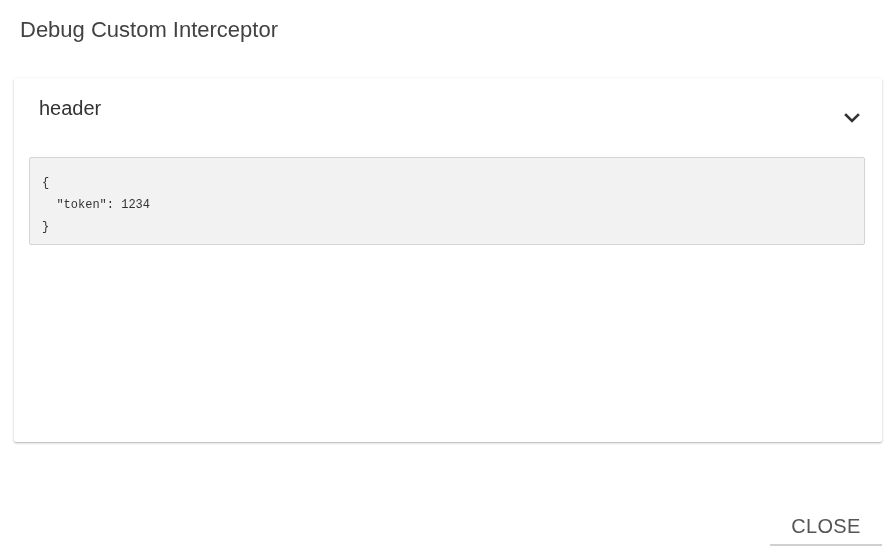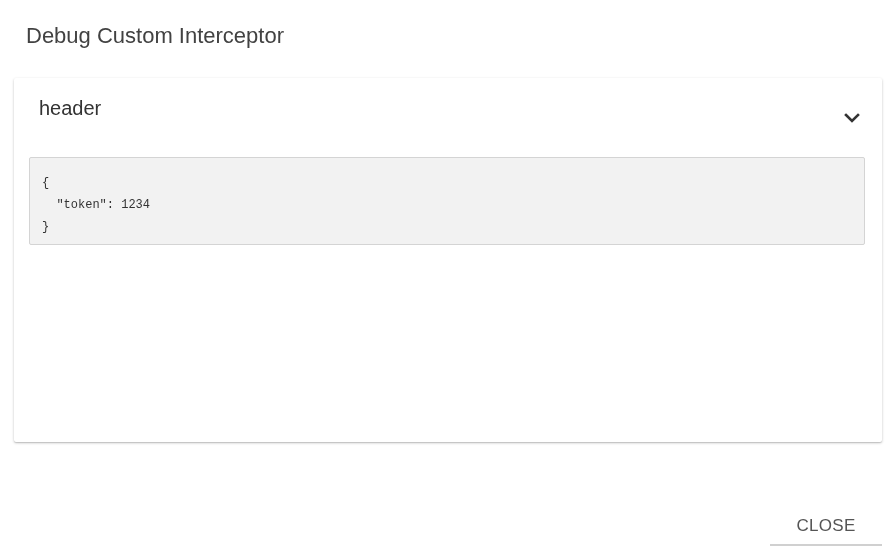--- a/index.html
+++ b/index.html
@@ -2,21 +2,21 @@
 <html><head>
 <meta charset="utf-8">
 <style>
   html, body { margin: 0; padding: 0; }
   body {
     width: 890px; height: 552px; background: #ffffff; position: relative; overflow: hidden;
     font-family: "Liberation Sans", sans-serif;
   }
   .title {
     position: absolute; left: 14px; top: 11px;
-    font-size: 22px; color: #424242; font-weight: normal; margin: 12px;
+    font-size: 22px; color: #424242; font-weight: normal; margin: 6px;
   }
   .panel {
     position: absolute; left: 14px; top: 78px; width: 868px; height: 364px;
     background: #fff; border-radius: 2px;
     box-shadow: 0 1px 3px rgba(0,0,0,0.2), 0 1px 1px rgba(0,0,0,0.12);
   }
   .panel-header {
     position: absolute; left: 0; top: 0; width: 868px; height: 64px; cursor: pointer;
   }
   .panel-title {
@@ -28,21 +28,21 @@
   .code {
     position: absolute; left: 15px; top: 79px; width: 836px; height: 88px;
     background: #f2f2f2; border: 1px solid #d4d4d4; border-radius: 2px;
     box-sizing: border-box; padding: 14px 12px;
     font-family: "Liberation Mono", monospace; font-size: 12px; color: #333;
     white-space: pre; line-height: 22px; margin: 0;
   }
   .close-btn {
     position: absolute; left: 770px; top: 508px; width: 112px; height: 38px;
     background: transparent; border: none; border-bottom: 2px solid #d0d0d0;
-    font-family: "Liberation Sans", sans-serif; font-size: 17px; color: #555;
+    font-family: "Liberation Sans", sans-serif; font-size: 20px; color: #555;
     letter-spacing: 0.3px; cursor: pointer;
   }
 </style>
 </head>
 <body>
 
 <h1 class="title">Debug Custom Interceptor</h1>
 
 <div class="panel">
   <div class="panel-header">

